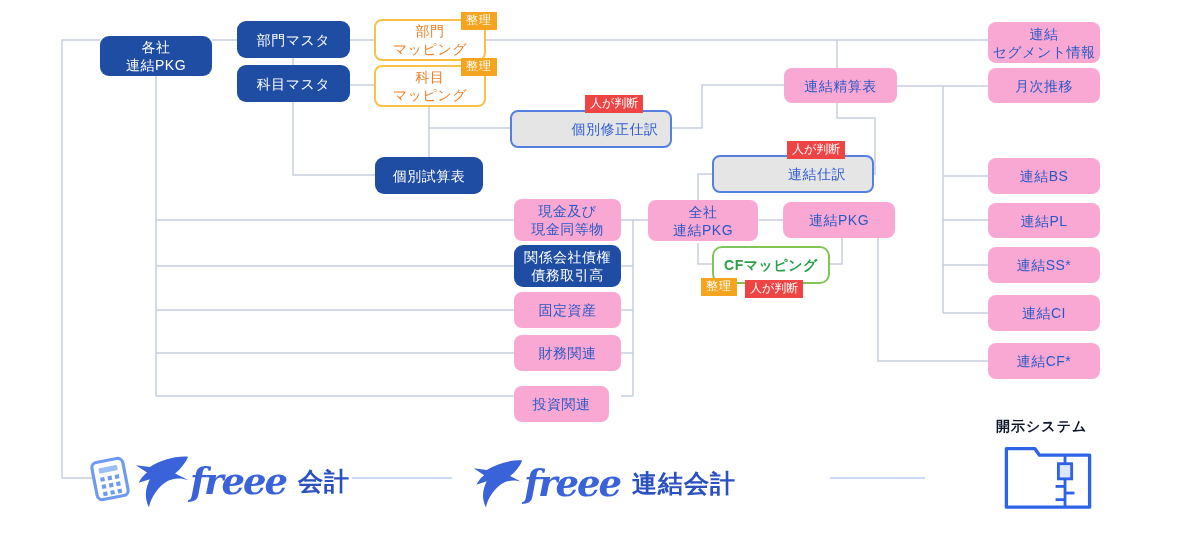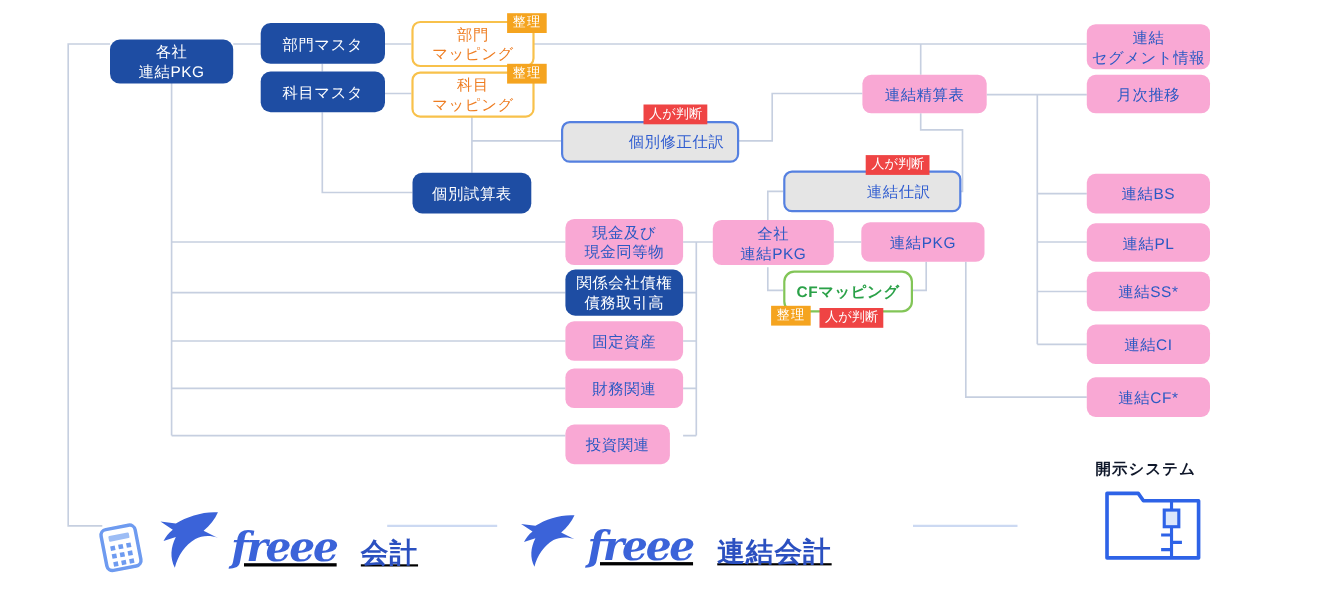--- a/index.html
+++ b/index.html
@@ -17,21 +17,21 @@
   .light{background:#f9a8d4;color:#2b59c3;}
   .oline-blue{background:#e5e5e5;border:2px solid #5580e0;color:#2f5cd0;padding-left:48px;}
   .oline-orange{background:#ffffff;border:2px solid #f8c14b;color:#ee7d22;}
   .oline-green{background:#ffffff;border:2px solid #82c557;color:#2aa148;border-radius:10px;font-weight:600;}
   .tag{
     position:absolute;z-index:3;color:#fff;font-size:12px;line-height:15px;
     padding:1px 5px 2px;font-weight:500;letter-spacing:1px;white-space:nowrap;text-align:center;
   }
   .tag.orange{background:#f5a41f;}
   .tag.blue{background:#ef4444;letter-spacing:0;}
-  .logo{position:absolute;z-index:2;display:flex;align-items:flex-end;gap:16px;text-decoration:underline;}
+  .logo{position:absolute;z-index:2;display:flex;align-items:center;gap:6px;}
   .logo .script{
     font-family:"DejaVu Serif","Liberation Serif",serif;font-style:italic;
     font-size:37px;color:#3b63d9;font-weight:600;letter-spacing:-2px;margin-left:-6px;
   }
   .logo .suffix{font-size:25px;font-weight:700;color:#2b50c0;margin-left:6px;letter-spacing:1px;}
   .disclosure-label{
     position:absolute;z-index:2;font-size:14px;font-weight:600;color:#0f172a;letter-spacing:1px;
   }
   .icon-wrap{position:absolute;z-index:2;}
 </style>

